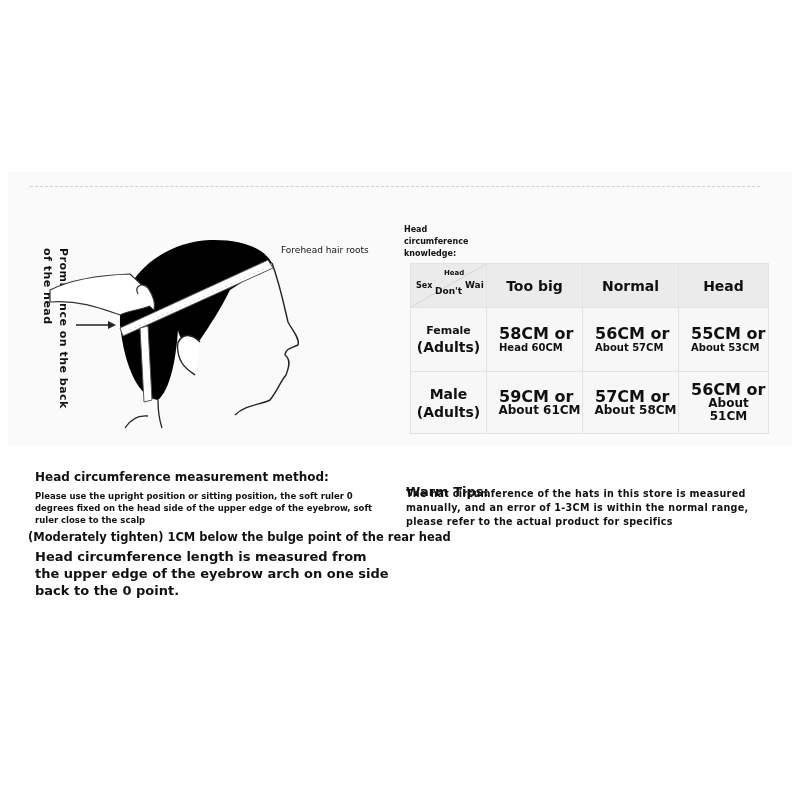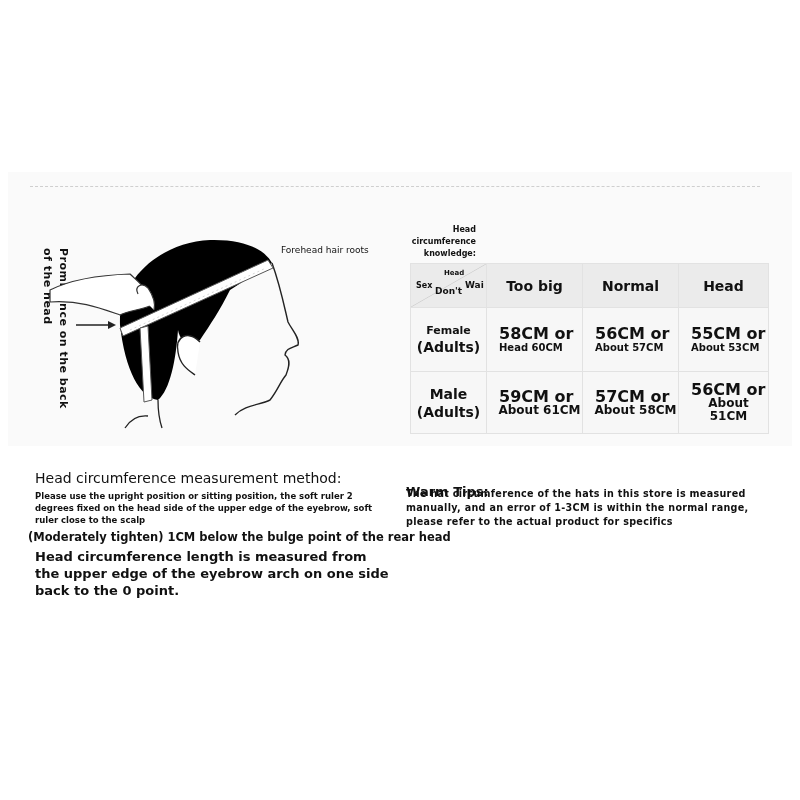--- a/index.html
+++ b/index.html
@@ -7,40 +7,40 @@
          font-family:"DejaVu Sans", sans-serif; color:#111; }
   .panel { position:absolute; left:8px; top:172px; width:784px; height:274px; background:#fafafa; }
   .dash { position:absolute; left:30px; top:186px; width:730px; height:0; border-top:1px dashed #cfcfcf; }
   .illus { position:absolute; left:30px; top:230px; width:290px; height:200px; }
   .vert-label { position:absolute; left:36px; top:248px; width:36px; height:150px; }
   .vert-label span { position:absolute; white-space:nowrap; font-weight:bold; font-size:11px; letter-spacing:0.5px;
         transform-origin:left top; transform:rotate(90deg); }
   .vl1 { left:34px; top:0; }
   .vl2 { left:18px; top:0; }
   .forehead { position:absolute; left:281px; top:244px; font-size:9px; font-weight:normal; line-height:13px; width:90px; }
-  .tbl-title { position:absolute; left:404px; top:224px; width:72px; text-align:right; font-size:8px; font-weight:bold; line-height:12px; }
+  .tbl-title { position:absolute; left:404px; top:224px; width:72px; text-align:left; font-size:8px; font-weight:bold; line-height:12px; }
   table.size { position:absolute; left:410px; top:263px; border-collapse:collapse; background:#f7f7f7; }
   table.size td, table.size th { border:1px solid #e2e2e2; padding:0; text-align:center; vertical-align:middle; }
   table.size thead th { background:#ebebeb; height:43px; font-size:14px; font-weight:bold; }
   .c0 { width:75px;margin-top:16px; } .c1 { width:95px; } .c2 { width:95px; } .c3 { width:89px; }
   .corner { position:relative; height:43px; background:linear-gradient(to bottom right, transparent 49%, #d2d2d2 50%, transparent 51%); }
   .corner span { position:absolute; font-size:8px; font-weight:bold; }
   .k-head { left:33px; top:5px; font-size:7px !important; }
   .k-wai { left:54px; top:16px; font-size:9px !important; }
   .k-sex { left:5px; top:17px; }
   .k-dont { left:24px; top:22px; font-size:9px !important; line-height:11px; width:22px; text-align:center; }
   table.size tbody tr.female td { height:63px;margin-left:8px; }
   table.size tbody tr.male td { height:61px; }
   .sex-a { display:block; font-weight:bold; font-size:11px; line-height:14px; }
   .sex-b { display:block; font-weight:bold; font-size:14px; line-height:18px; }
   .male .sex-a { font-size:14px; line-height:18px; }
   .v1 { display:block; text-align:left; padding-left:12px; font-weight:bold; font-size:16px; line-height:15px; }
   .v2 { display:block; text-align:left; padding-left:12px; font-weight:bold; font-size:10px; line-height:13px; }
   .male .v2 { font-size:12px; padding-left:10px;text-align:center; }
-  .method-title { position:absolute; left:35px; top:470px; font-size:14px; font-weight:normal; }
+  .method-title { position:absolute; left:35px; top:470px; font-size:12px; font-weight:bold; }
   .method-body { position:absolute; left:35px; top:490px; width:340px; font-size:8.5px; font-weight:bold; line-height:12px; }
   .tighten { position:absolute; left:28px; top:530px; font-size:11.5px; font-weight:bold; white-space:nowrap; }
   .length { position:absolute; left:35px; top:548px; width:360px; font-size:13px; font-weight:bold; line-height:17px; }
   .tips-title { position:absolute; left:406px; top:484px; font-size:13px; font-weight:bold; }
   .tips-body { position:absolute; left:406px; top:487px; width:360px; font-size:9.6px; font-weight:bold; line-height:14px; letter-spacing:0.3px; }
 </style>
 </head>
 <body>
 
 <div class="panel"></div>
@@ -129,18 +129,18 @@
         </td>
       <td>
           <span class="v1">56CM or</span>
           <span class="v2">About 51CM</span>
         </td>
     </tr>
   </tbody>
 </table>
 
 <div class="method-title">Head circumference measurement method:</div>
-<div class="method-body">Please use the upright position or sitting position, the soft ruler 2 degrees fixed on the head side of the upper edge of the eyebrow, soft ruler close to the scalp</div>
+<div class="method-body">Please use the upright position or sitting position, the soft ruler 0 degrees fixed on the head side of the upper edge of the eyebrow, soft ruler close to the scalp</div>
 <div class="tighten">(Moderately tighten) 1CM below the bulge point of the rear head</div>
 <div class="length">Head circumference length is measured from the upper edge of the eyebrow arch on one side back to the 0 point.</div>
 
 <div class="tips-title">Warm Tips:</div>
 <div class="tips-body">The hat circumference of the hats in this store is measured manually, and an error of 1-3CM is within the normal range, please refer to the actual product for specifics</div>
 
 </body></html>

